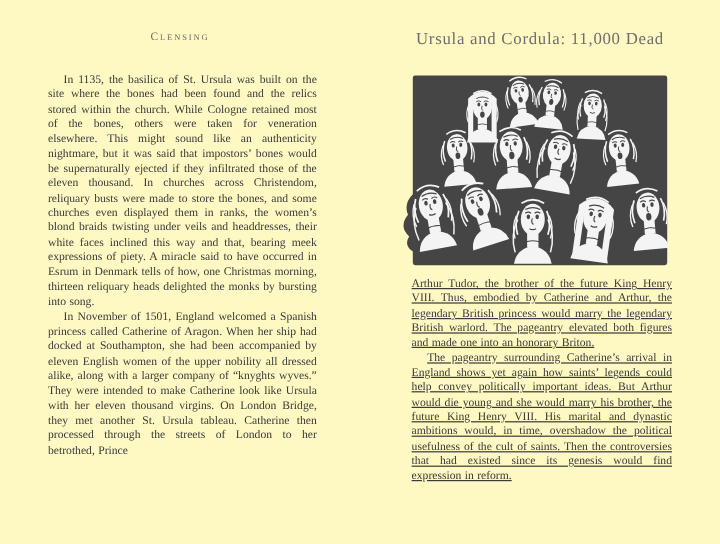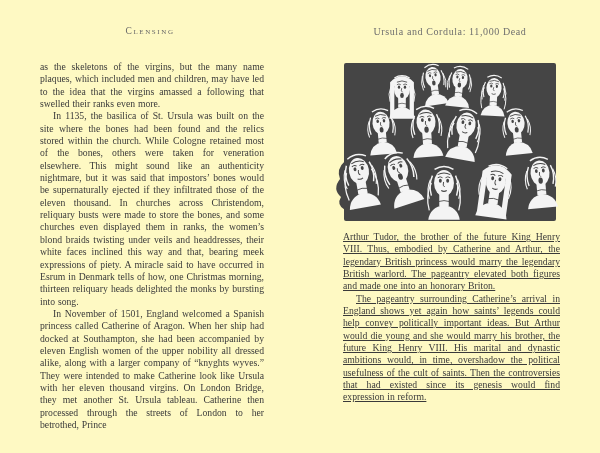--- a/index.html
+++ b/index.html
@@ -20,21 +20,21 @@
   .page {
     position: absolute; top: 0; height: 453px; width: 300px;
   }
   .page.left  { left: 0; }
   .page.right { left: 300px; }
 
   .running-head {
     position: absolute; top: 26px; left: 0; width: 100%;
     text-align: center;
     color: #6e6e6e;
-    font-size: 10px;
+    font-size: 14px;
     letter-spacing: 0.6px;
   }
   .running-head.smallcaps {
     font-variant: small-caps;
     font-size: 9.5px;
     letter-spacing: 1.6px;
     color: #686868;
   }
 
   .body-text {
@@ -67,21 +67,20 @@
 </style>
 </head>
 <body>
 
 <div class="spread">
 
   <div class="page left">
     <div class="running-head smallcaps">Clensing</div>
 
     <div class="body-text">
-      <p>as the skeletons of the virgins, but the many name plaques, which included men and children, may have led to the idea that the virgins amassed a following that swelled their ranks even more.</p>
       <p class="indent">In 1135, the basilica of St. Ursula was built on the site where the bones had been found and the relics stored within the church. While Cologne retained most of the bones, others were taken for veneration elsewhere. This might sound like an authenticity nightmare, but it was said that impostors’ bones would be supernaturally ejected if they infiltrated those of the eleven thousand. In churches across Christendom, reliquary busts were made to store the bones, and some churches even displayed them in ranks, the women’s blond braids twisting under veils and headdresses, their white faces inclined this way and that, bearing meek expressions of piety. A miracle said to have occurred in Esrum in Denmark tells of how, one Christmas morning, thirteen reliquary heads delighted the monks by bursting into song.</p>
       <p class="indent">In November of 1501, England welcomed a Spanish princess called Catherine of Aragon. When her ship had docked at Southampton, she had been accompanied by eleven English women of the upper nobility all dressed alike, along with a larger company of “knyghts wyves.” They were intended to make Catherine look like Ursula with her eleven thousand virgins. On London Bridge, they met another St. Ursula tableau. Catherine then processed through the streets of London to her betrothed, Prince</p>
     </div>
 
   </div>
 
   <div class="page right">
     <div class="running-head">Ursula and Cordula: 11,000 Dead</div>
 
     <div class="illustration" aria-label="Woodcut-style illustration of a crowd of singing women representing the eleven thousand virgins, white faces on a dark ground">

